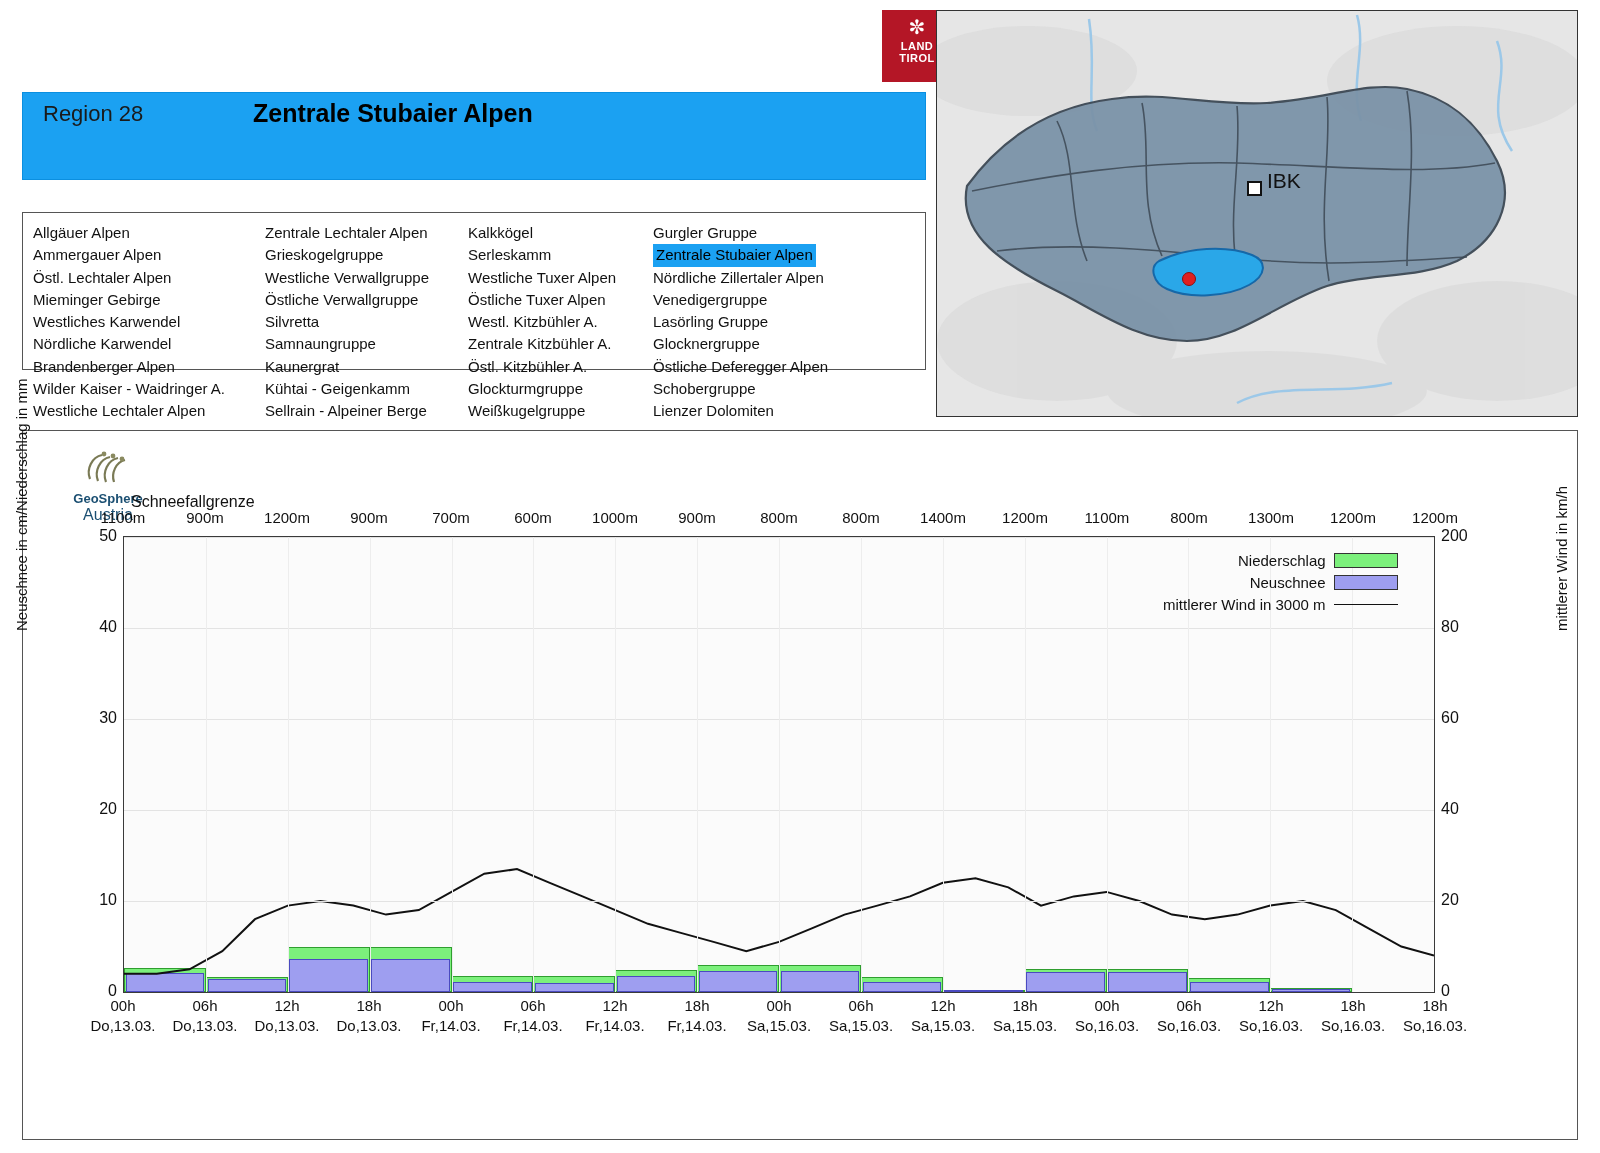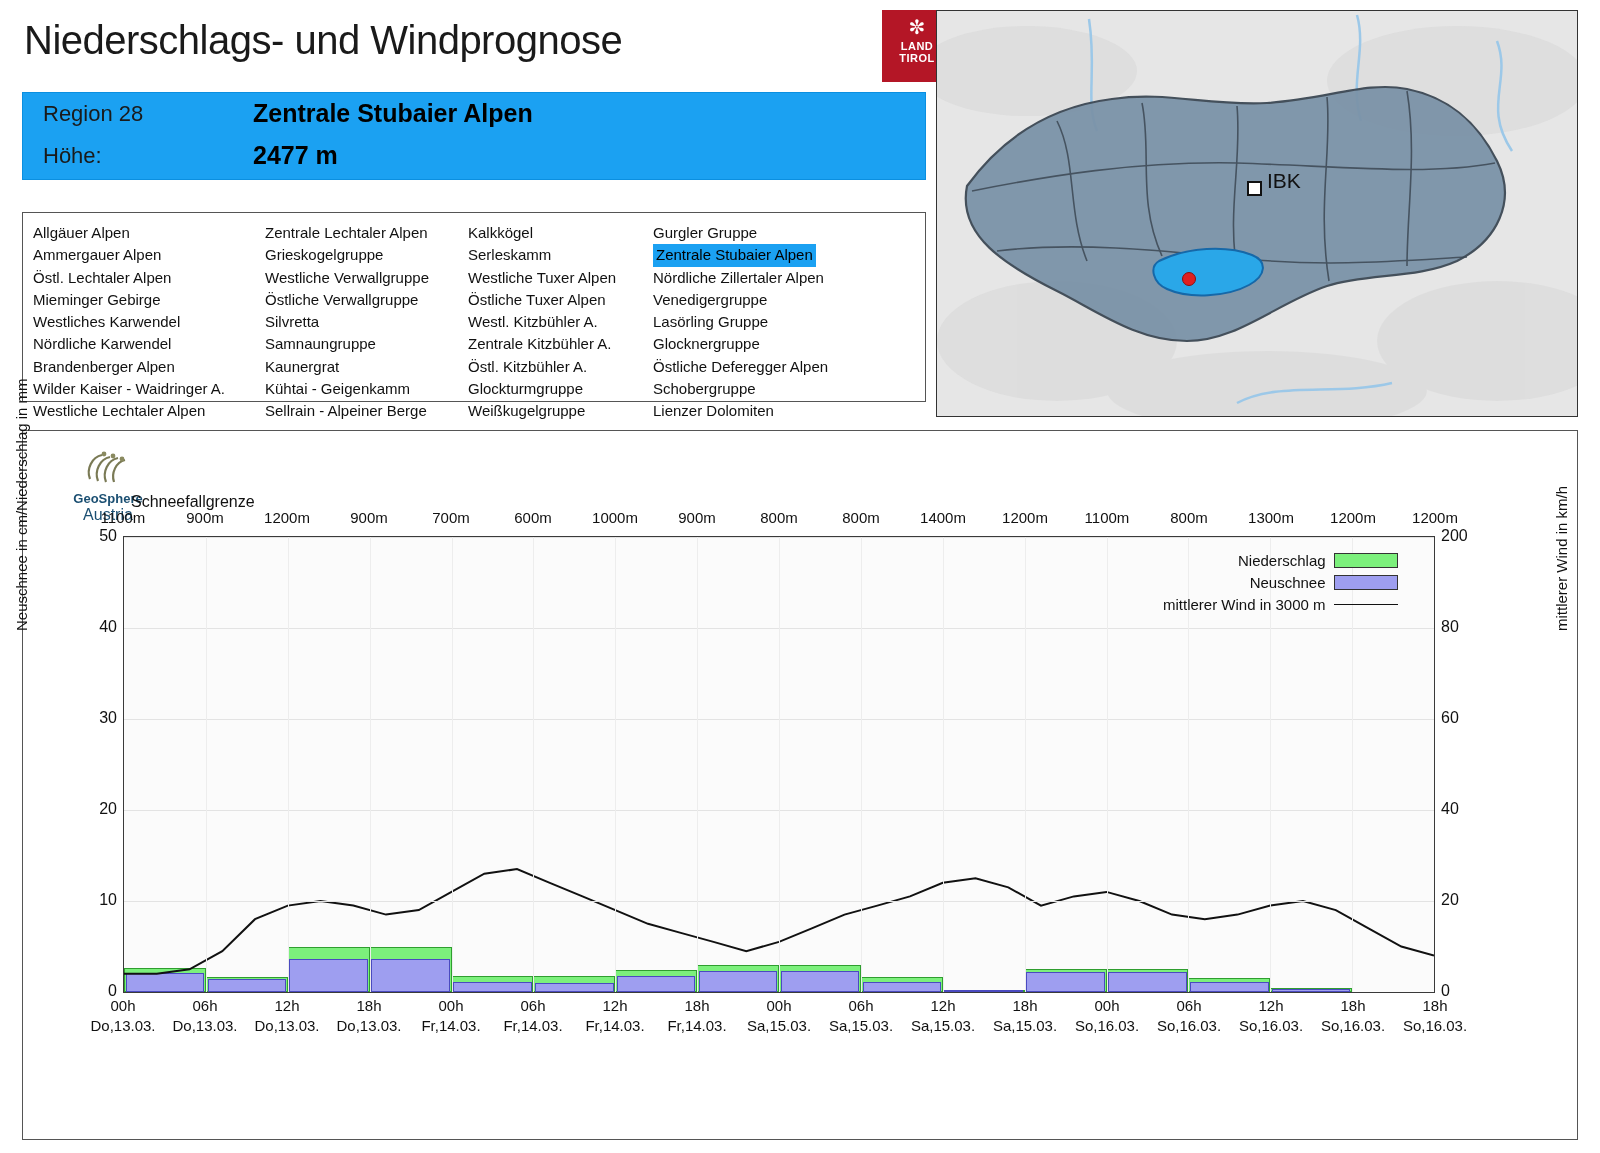--- a/index.html
+++ b/index.html
@@ -37,21 +37,21 @@
     border: 1px solid #0b8fe0;
   }
   .regionbox .row { position: absolute; left: 0; width: 100%; height: 44px; }
   .r1 { top: 0; } .r2 { top: 42px; }
   .rb-label { position: absolute; left: 20px; top: 8px; font-size: 22px; color: #1a1a1a; }
   .rb-value { position: absolute; left: 230px; top: 6px; font-size: 25px; font-weight: bold; color: #000; }
 
   
   .listbox {
     position: absolute; left: 22px; top: 212px;
-    width: 904px; height: 190px;
+    width: 904px; height: 158px;
     background: #fff; border: 1px solid #555;
     padding: 9px 0 0 0;
   }
   .listcols { display: flex; height: 100%; }
   .listcol { padding-left: 10px; }
   .listcol.c1 { width: 232px; }
   .listcol.c2 { width: 203px; }
   .listcol.c3 { width: 185px; }
   .listcol.c4 { width: 280px; }
   .listitem {
@@ -162,36 +162,31 @@
   .legend .lrow { display: flex; align-items: center; justify-content: flex-end; height: 22px; }
   .legend .ltext { margin-right: 8px; }
   .legend .swatch { width: 64px; height: 15px; border: 1px solid #333; }
   .legend .lline { width: 64px; height: 0; border-top: 1.5px solid #111; }
 </style>
 </head>
 <body>
 
 <div class="page">
 
-  <div class="title">Niederschlags- und Windprognose</div>
 
   <div class="logo">
     <div class="edel">✼</div>
     <div class="ltxt">LAND</div>
     <div class="ltxt">TIROL</div>
   </div>
 
   <div class="regionbox">
     <div class="row r1">
       <div class="rb-label">Region 28</div>
       <div class="rb-value">Zentrale Stubaier Alpen</div>
-    </div>
-    <div class="row r2">
-      <div class="rb-label">Höhe:</div>
-      <div class="rb-value">2477 m</div>
     </div>
   </div>
 
   <div class="listbox">
     <div class="listcols" id="region-cols">
         <div class="listcol c1">
           <div><span class="listitem">Allgäuer Alpen</span></div>
           <div><span class="listitem">Ammergauer Alpen</span></div>
           <div><span class="listitem">Östl. Lechtaler Alpen</span></div>
           <div><span class="listitem">Mieminger Gebirge</span></div>

